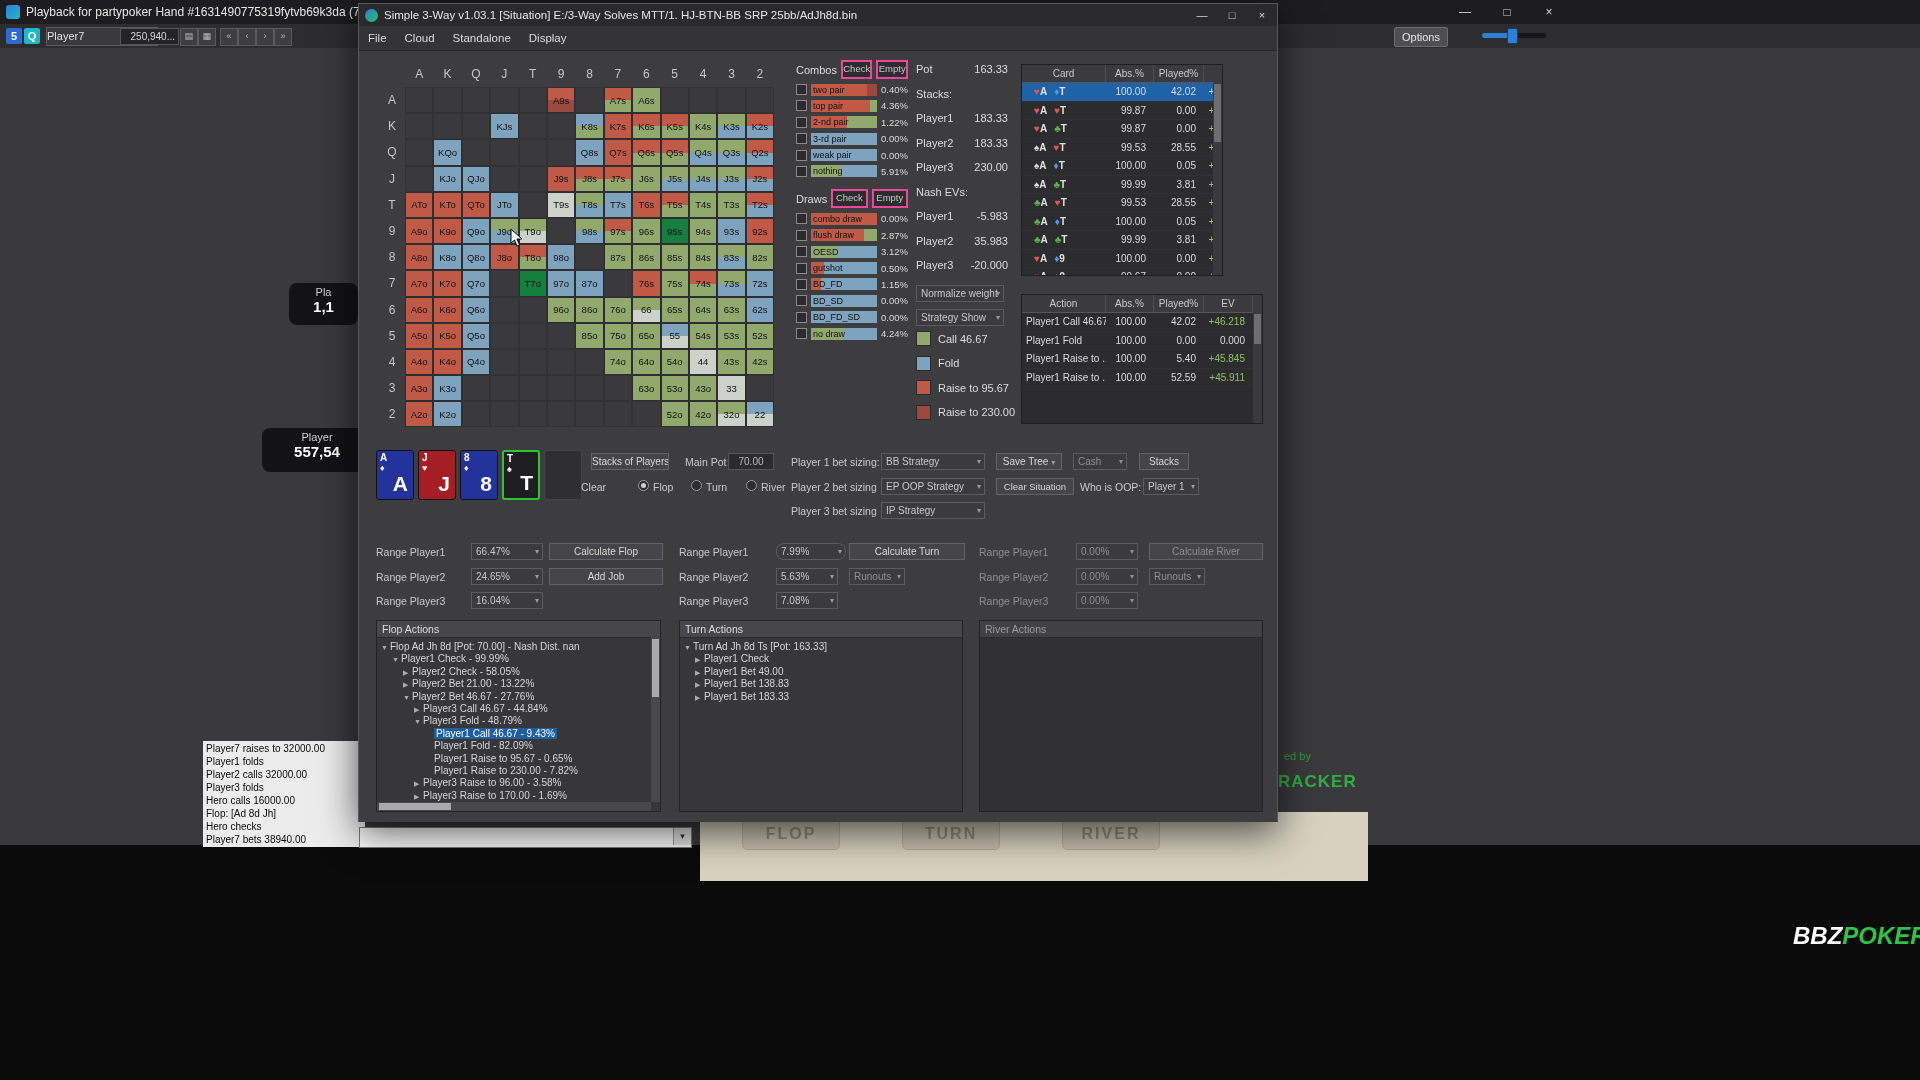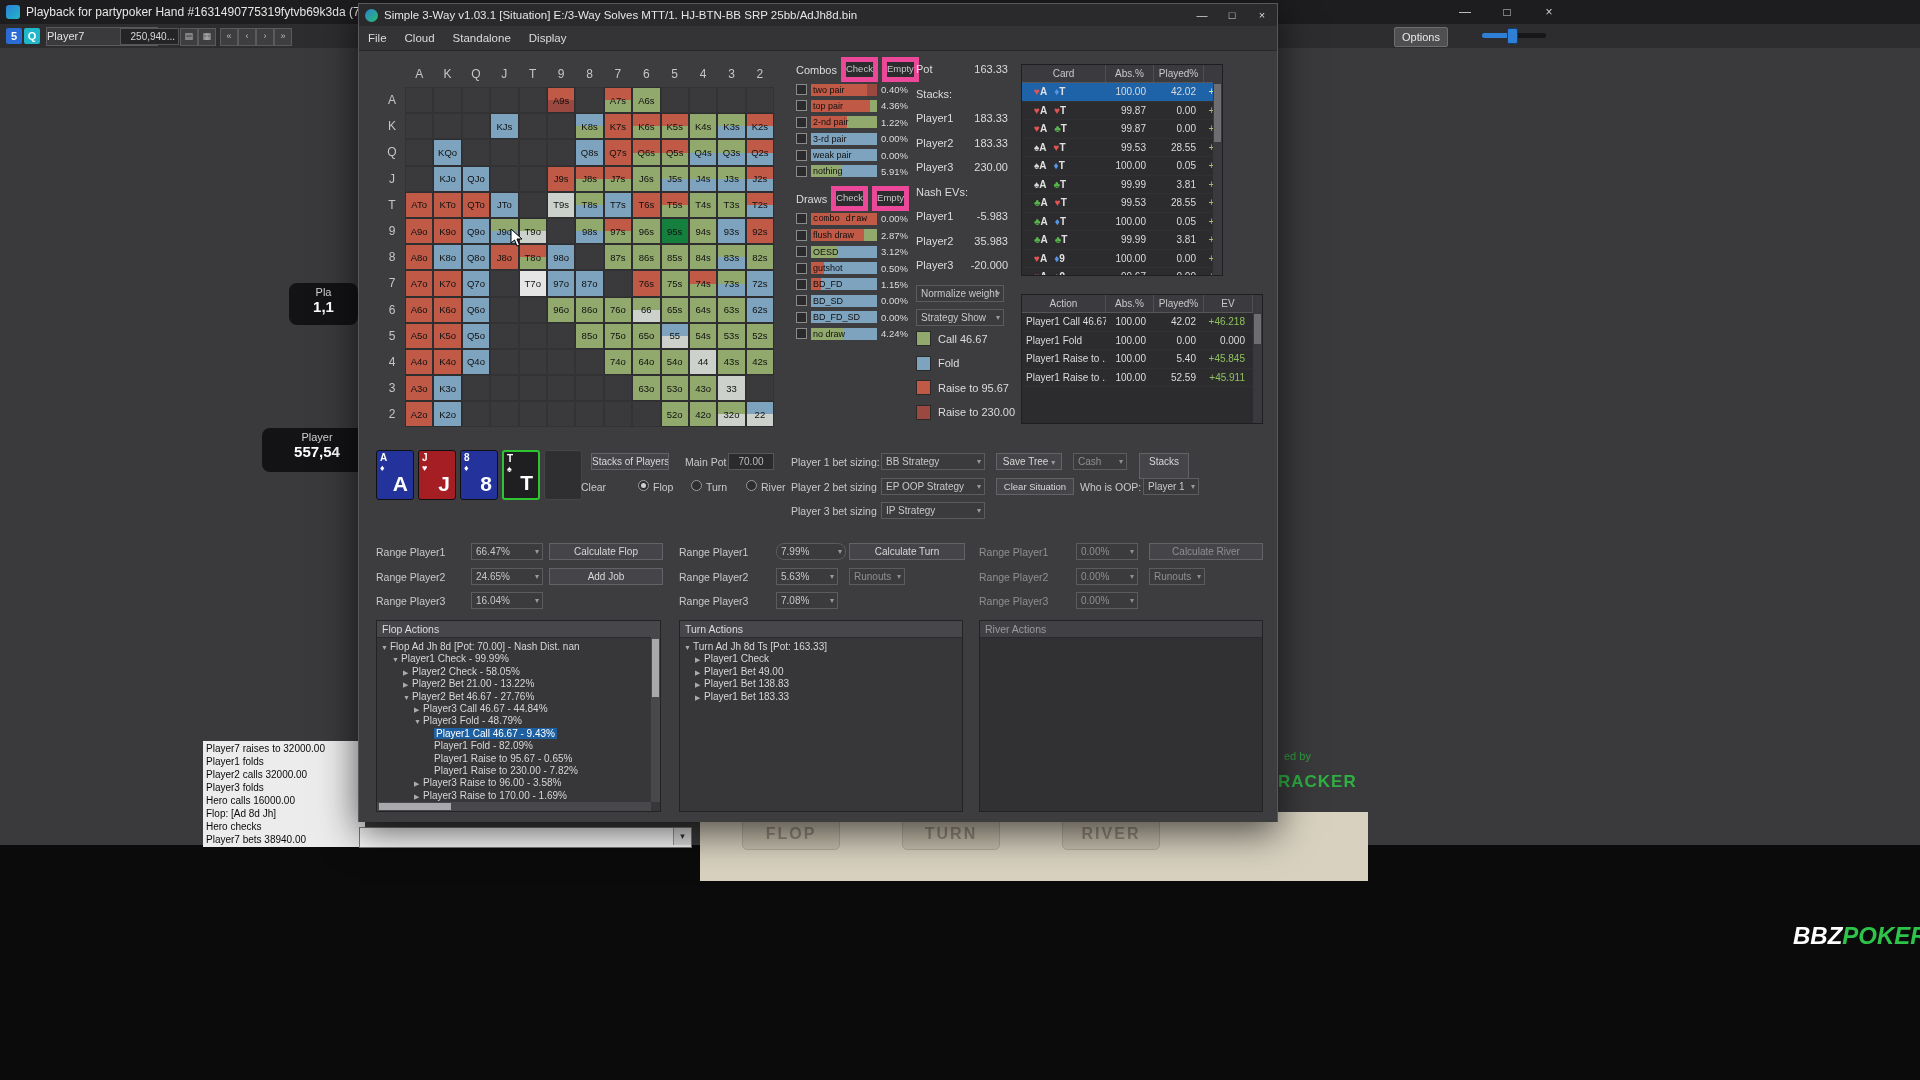--- a/index.html
+++ b/index.html
@@ -63,21 +63,21 @@
              grid-template-columns:26px repeat(13,28.4px);grid-template-rows:26px repeat(13,26.2px);}
   .g-head{display:flex;align-items:center;justify-content:center;color:#c6c6c6;font-size:12px;}
   .g-cell{border:1px solid #2e2e30;background:#39393c;display:flex;align-items:center;justify-content:center;
           font-size:9.5px;color:#101010;box-sizing:border-box;}
   .g-cell.empty{background:#3a3a3d;border:1px solid #333336;}
 
   
   .panel-combos{position:absolute;left:437px;top:11px;width:112px;}
   .pc-head{display:flex;align-items:center;height:15px;margin-bottom:6px;}
   .pc-title{font-size:11px;color:#dcdcdc;flex:1;}
-  .mini-btn{width:34px;height:15px;background:#2c2c2e;border:5px solid #ec4899;color:#c8c8c8;font-size:9.5px;
+  .mini-btn{width:34px;height:15px;background:#2c2c2e;border:2px solid #ec4899;color:#c8c8c8;font-size:9.5px;
             text-align:center;line-height:14px;margin-left:4px;}
   .bar-row{display:flex;align-items:center;height:13px;margin-bottom:3.4px;}
   .cb{width:9px;height:9px;border:1px solid #8a8a8a;background:#2b2b2d;margin-right:4px;flex:none;}
   .bar{width:66px;height:12px;overflow:hidden;flex:none;}
   .bar-lbl{font-size:9px;color:#101010;padding-left:2px;line-height:12px;white-space:nowrap;display:block;}
   .bar-pct{flex:1;text-align:right;font-size:9.5px;color:#dcdcdc;}
   .draws-gap{height:10px;}
 
   
   .panel-pot{position:absolute;left:557px;top:12px;width:92px;}
@@ -338,21 +338,21 @@
           <div class="g-cell" style="background: rgb(146, 169, 110);">86s</div>
           <div class="g-cell" style="background: rgb(146, 169, 110);">85s</div>
           <div class="g-cell" style="background: rgb(146, 169, 110);">84s</div>
           <div class="g-cell" style="background: linear-gradient(rgb(146, 169, 110) 0%, rgb(146, 169, 110) 50%, rgb(126, 163, 190) 50%, rgb(126, 163, 190) 100%);">83s</div>
           <div class="g-cell" style="background: rgb(146, 169, 110);">82s</div>
           <div class="g-head">7</div>
           <div class="g-cell" style="background: rgb(192, 90, 71);">A7o</div>
           <div class="g-cell" style="background: rgb(192, 90, 71);">K7o</div>
           <div class="g-cell" style="background: rgb(126, 163, 190);">Q7o</div>
           <div class="g-cell empty"></div>
-          <div class="g-cell" style="background: #e5e5e5;">T7o</div>
+          <div class="g-cell" style="background: #15803d;">T7o</div>
           <div class="g-cell" style="background: rgb(126, 163, 190);">97o</div>
           <div class="g-cell" style="background: rgb(126, 163, 190);">87o</div>
           <div class="g-cell empty"></div>
           <div class="g-cell" style="background: rgb(192, 90, 71);">76s</div>
           <div class="g-cell" style="background: rgb(146, 169, 110);">75s</div>
           <div class="g-cell" style="background: linear-gradient(rgb(192, 90, 71) 0%, rgb(192, 90, 71) 50%, rgb(146, 169, 110) 50%, rgb(146, 169, 110) 100%);">74s</div>
           <div class="g-cell" style="background: linear-gradient(rgb(146, 169, 110) 0%, rgb(146, 169, 110) 50%, rgb(126, 163, 190) 50%, rgb(126, 163, 190) 100%);">73s</div>
           <div class="g-cell" style="background: rgb(126, 163, 190);">72s</div>
           <div class="g-head">6</div>
           <div class="g-cell" style="background: rgb(192, 90, 71);">A6o</div>
@@ -478,21 +478,21 @@
           </div>
         <div class="draws-gap"></div>
         <div class="pc-head">
           <span class="pc-title">Draws</span>
           <span class="mini-btn">Check</span>
           <span class="mini-btn">Empty</span>
         </div>
         <div id="draw-items">
             <div class="bar-row">
               <div class="cb"></div>
-              <div class="bar" style="background: linear-gradient(90deg, rgb(192, 90, 71) 0%, rgb(192, 90, 71) 100%); font-family: Liberation Mono, monospace;">
+              <div class="bar" style="background: linear-gradient(90deg, rgb(192, 90, 71) 0%, rgb(192, 90, 71) 100%);">
                 <span class="bar-lbl">combo draw</span>
               </div>
               <span class="bar-pct">0.00%</span>
             </div>
             <div class="bar-row">
               <div class="cb"></div>
               <div class="bar" style="background: linear-gradient(90deg, rgb(192, 90, 71) 0%, rgb(192, 90, 71) 80%, rgb(146, 169, 110) 80%, rgb(146, 169, 110) 100%);">
                 <span class="bar-lbl">flush draw</span>
               </div>
               <span class="bar-pct">2.87%</span>
@@ -804,21 +804,21 @@
         </div>
 
       <div class="btn" style="left:637px;top:402px;width:66px;height:17px;line-height:16px;">
         <span>Save Tree</span>
         <span style="font-size:8px;color:#9a9a9a;">▾</span>
       </div>
       <div class="dd dim" style="left:714px;top:402px;width:54px;">
         <span>Cash</span>
         <span class="dd-arr">▾</span>
       </div>
-      <div class="btn" style="left:780px;top:402px;width:50px;height:26px;line-height:16px;">Stacks</div>
+      <div class="btn" style="left:780px;top:402px;width:50px;height:17px;line-height:16px;">Stacks</div>
       <div class="btn" style="left:637px;top:427px;width:78px;height:17px;line-height:16px;font-size:9.5px;">Clear Situation</div>
       <span class="lbl" style="left:721px;top:430px;">Who is OOP:</span>
       <div class="dd" style="left:784px;top:427px;width:56px;">
         <span>Player 1</span>
         <span class="dd-arr">▾</span>
       </div>
 
       <div id="ranges">
           <span class="range-label" style="left: 17px; top: 495px;">Range Player1</span>
           <div class="dd" style="left: 112px; top: 492px; width: 72px;"><span>66.47%</span><span class="dd-arr">▾</span></div>

